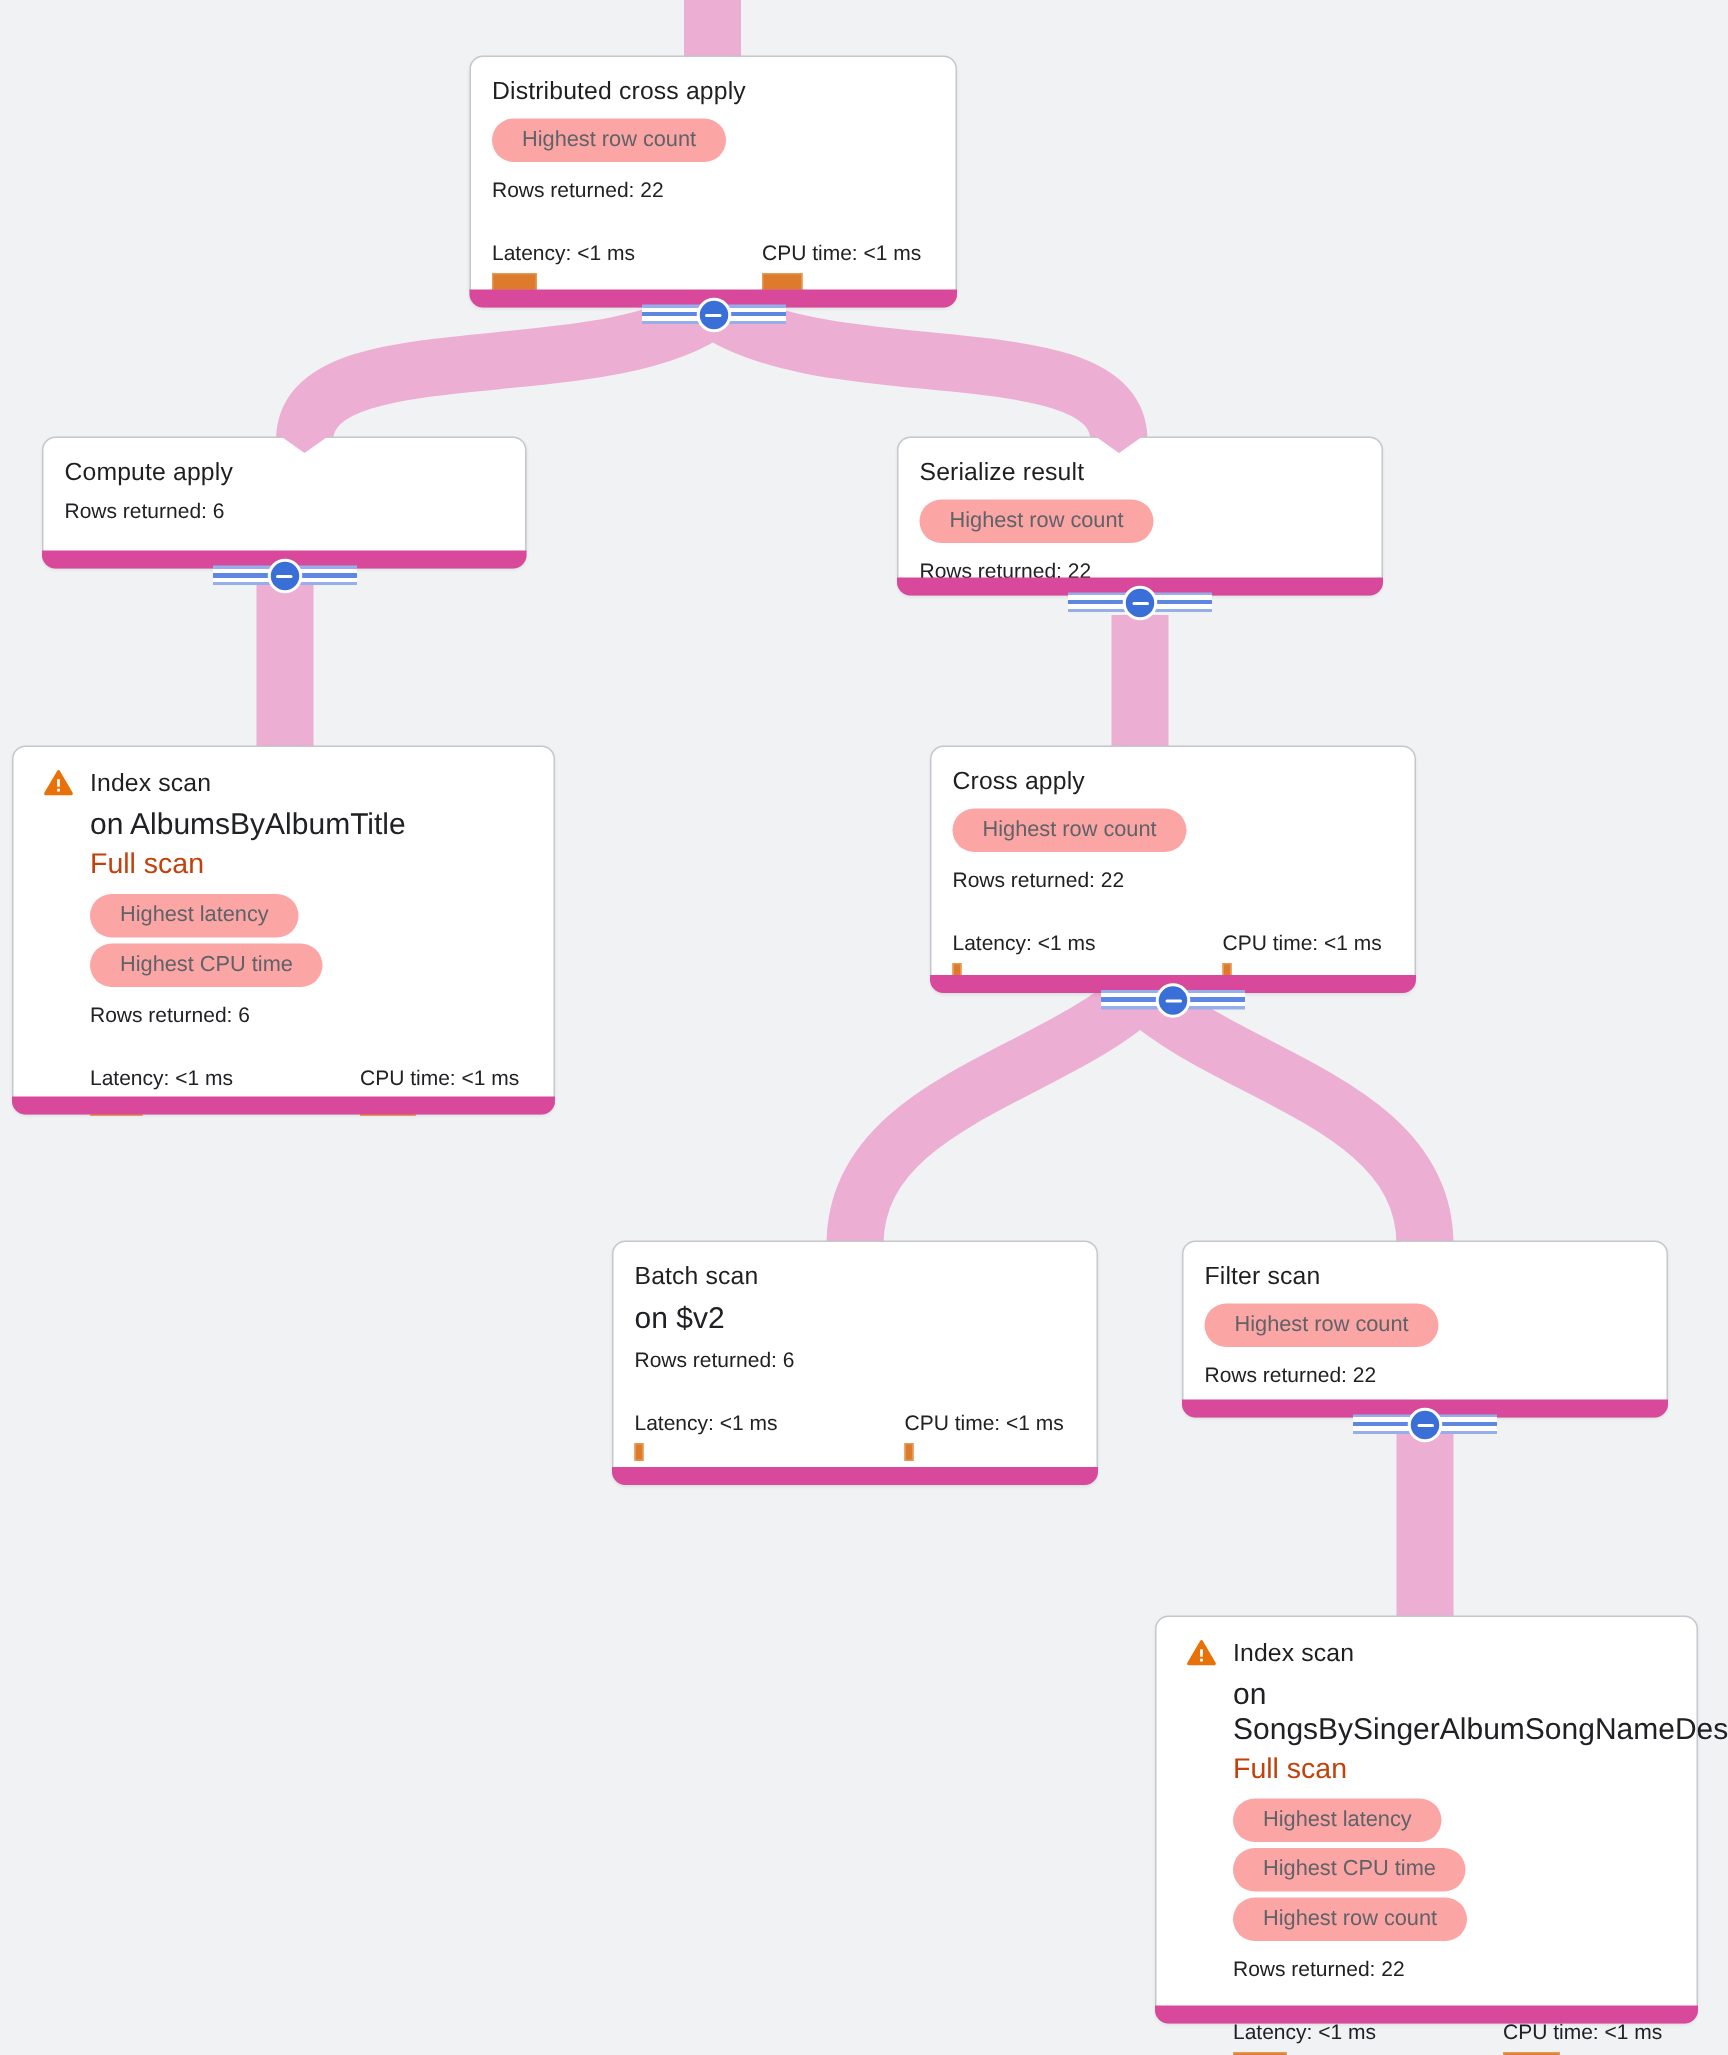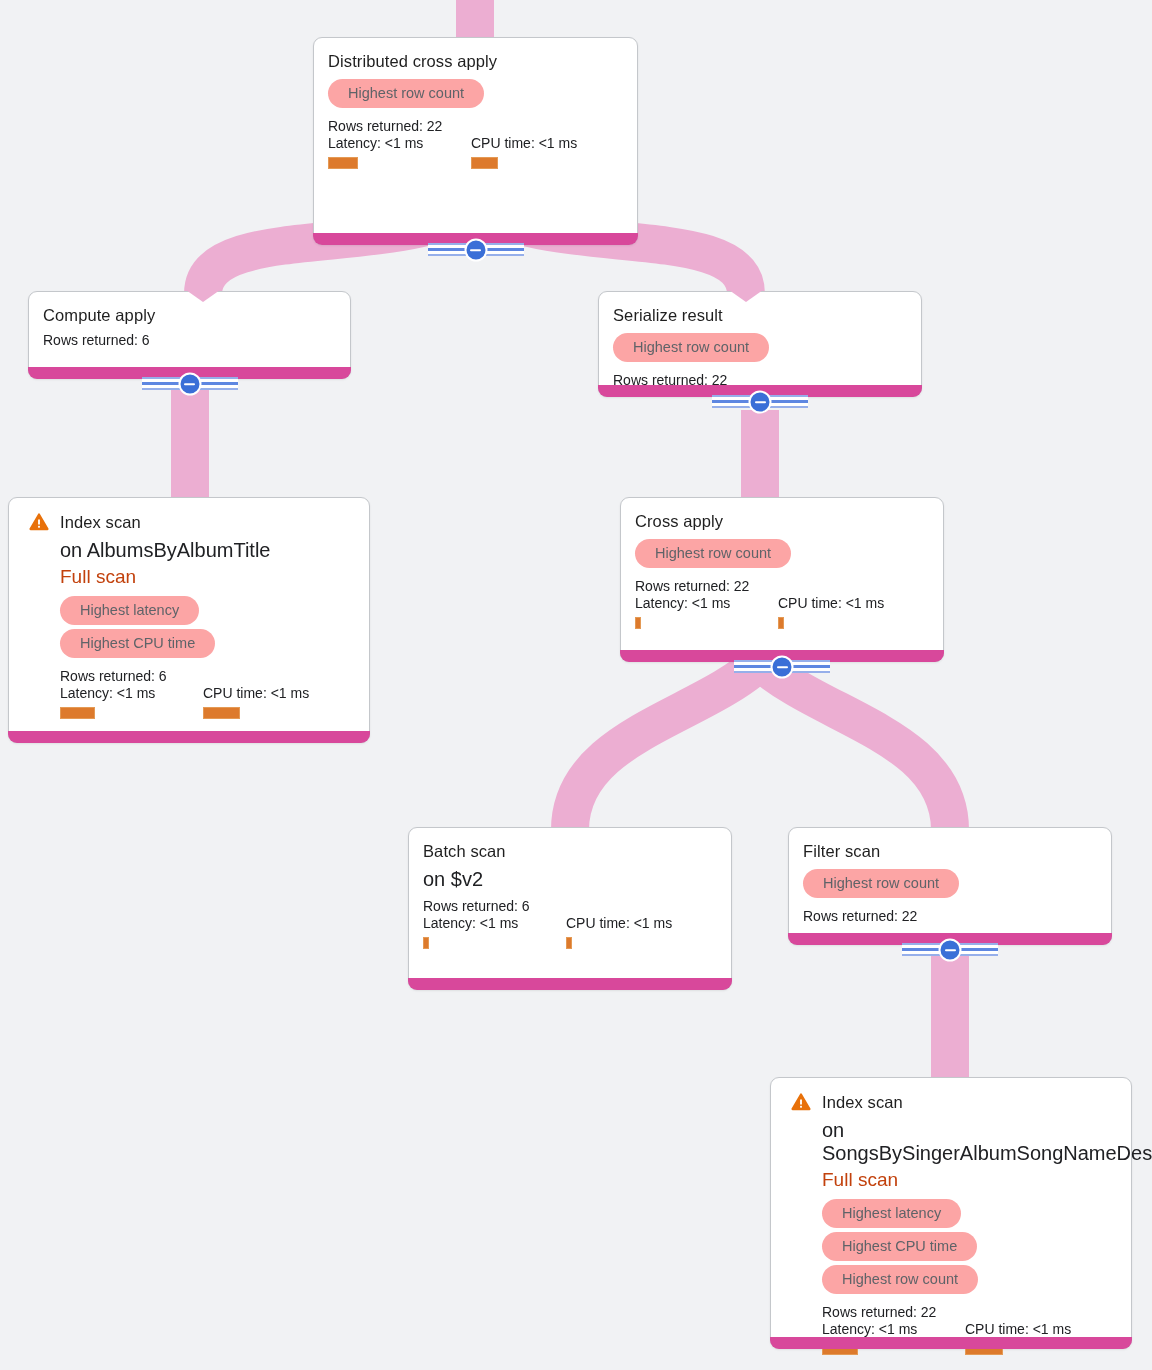--- a/index.html
+++ b/index.html
@@ -61,21 +61,21 @@
     display:inline-block;
     background:#fca5a5;
     color:#5F6368;
     font-size:14.5px;
     line-height:17px;
     padding:6px 20px;
     border-radius:16px;
     white-space:nowrap;
   }
   .rows-line{margin-top:10px;font-size:14px;}
-  .metrics{display:flex;margin-top:1px;}
+  .metrics{display:flex;margin-top:26px;gap:37px;}
   .metric{width:143px;}
   .metric:last-child{width:auto;}
   .mlabel{font-size:14px;white-space:nowrap;}
   .bar{
     height:12px;
     background:#DD7A2C;
     border:1px solid #E49A55;
     box-sizing:border-box;
     margin-top:6px;
   }
@@ -126,21 +126,21 @@
       <path d="M475,206 C400,260 203,220 203,294"></path>
       <path d="M475,206 C552,260 746,220 746,294"></path>
       <path d="M190,378 L190,500"></path>
       <path d="M760,410 L760,500"></path>
       <path d="M760,662 C700,718 570,736 570,830"></path>
       <path d="M760,662 C821,718 950,736 950,830"></path>
       <path d="M950,948 L950,1080"></path>
     </g>
   </svg>
 
-  <div class="node" style="left:313px;top:37px;width:325px;height:208px;">
+  <div class="node" style="left:313px;top:37px;width:325px;height:168px;">
     <div class="node-inner">
       <div class="title">Distributed cross apply</div>
       <div class="badges">
         <div class="badge-row"><span class="badge">Highest row count</span></div>
       </div>
       <div class="rows-line">Rows returned: 22</div>
       <div class="metrics">
         <div class="metric">
           <div class="mlabel">Latency: &lt;1 ms</div>
           <div class="bar" style="width:30px"></div>

